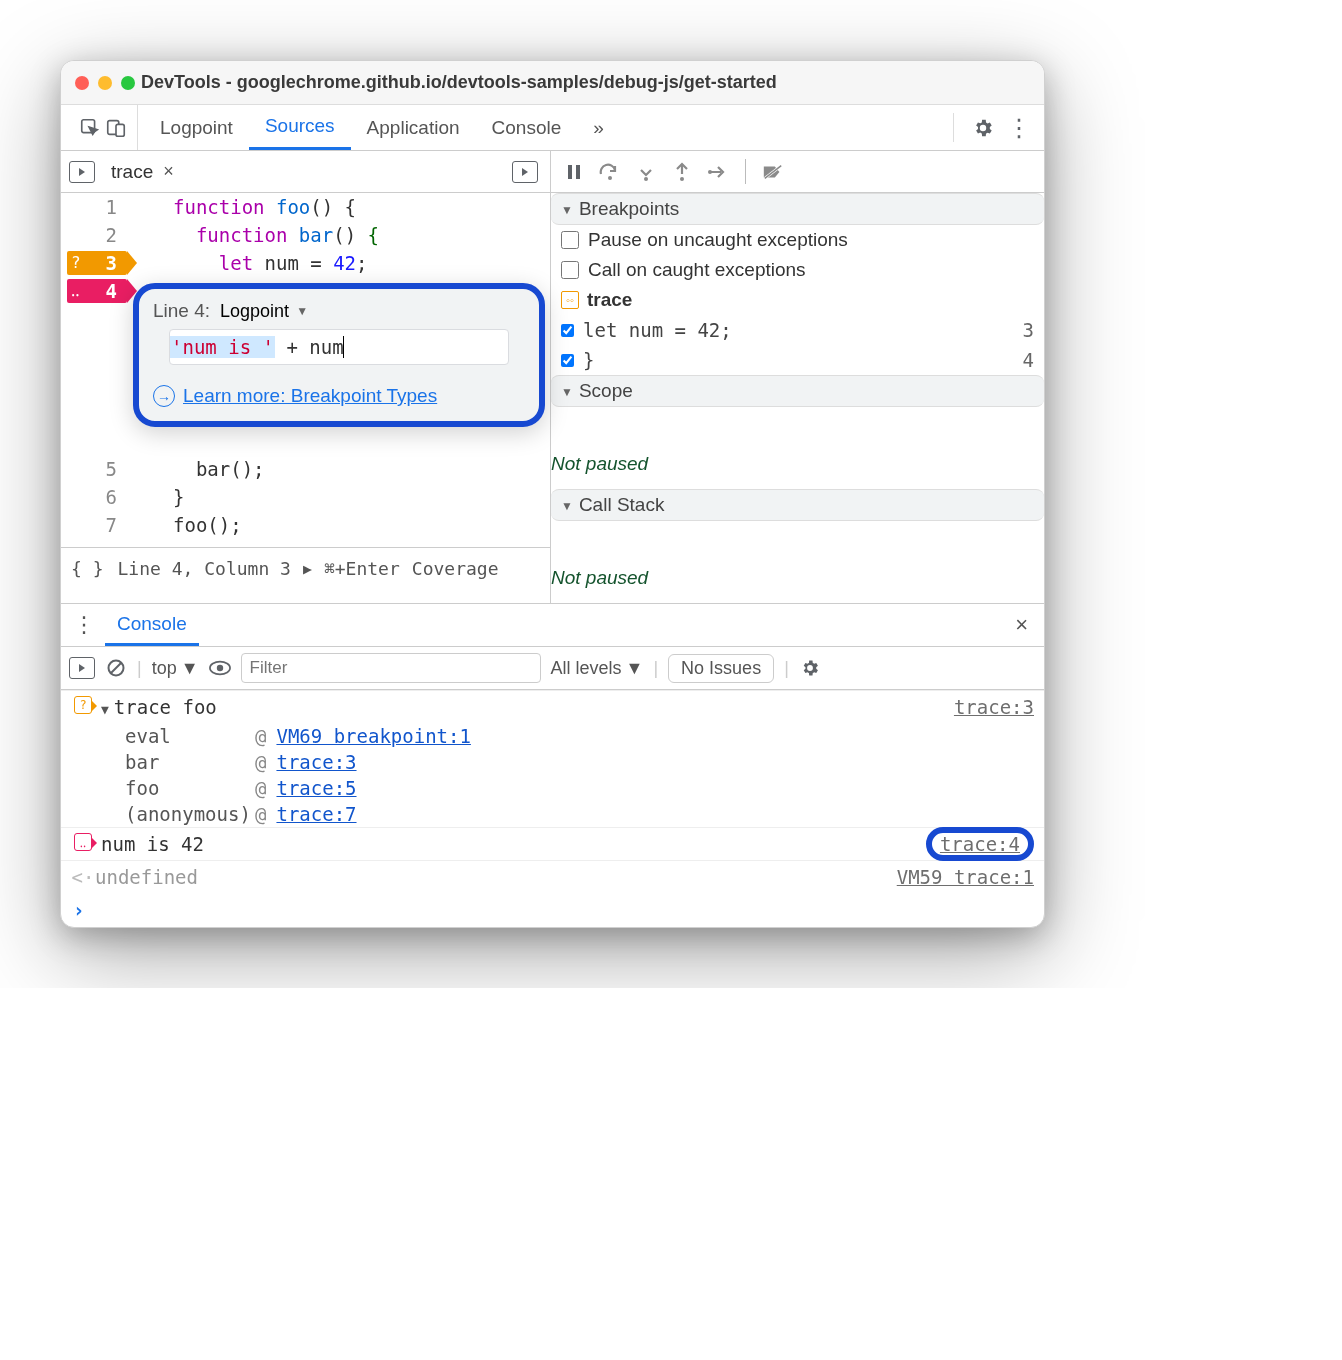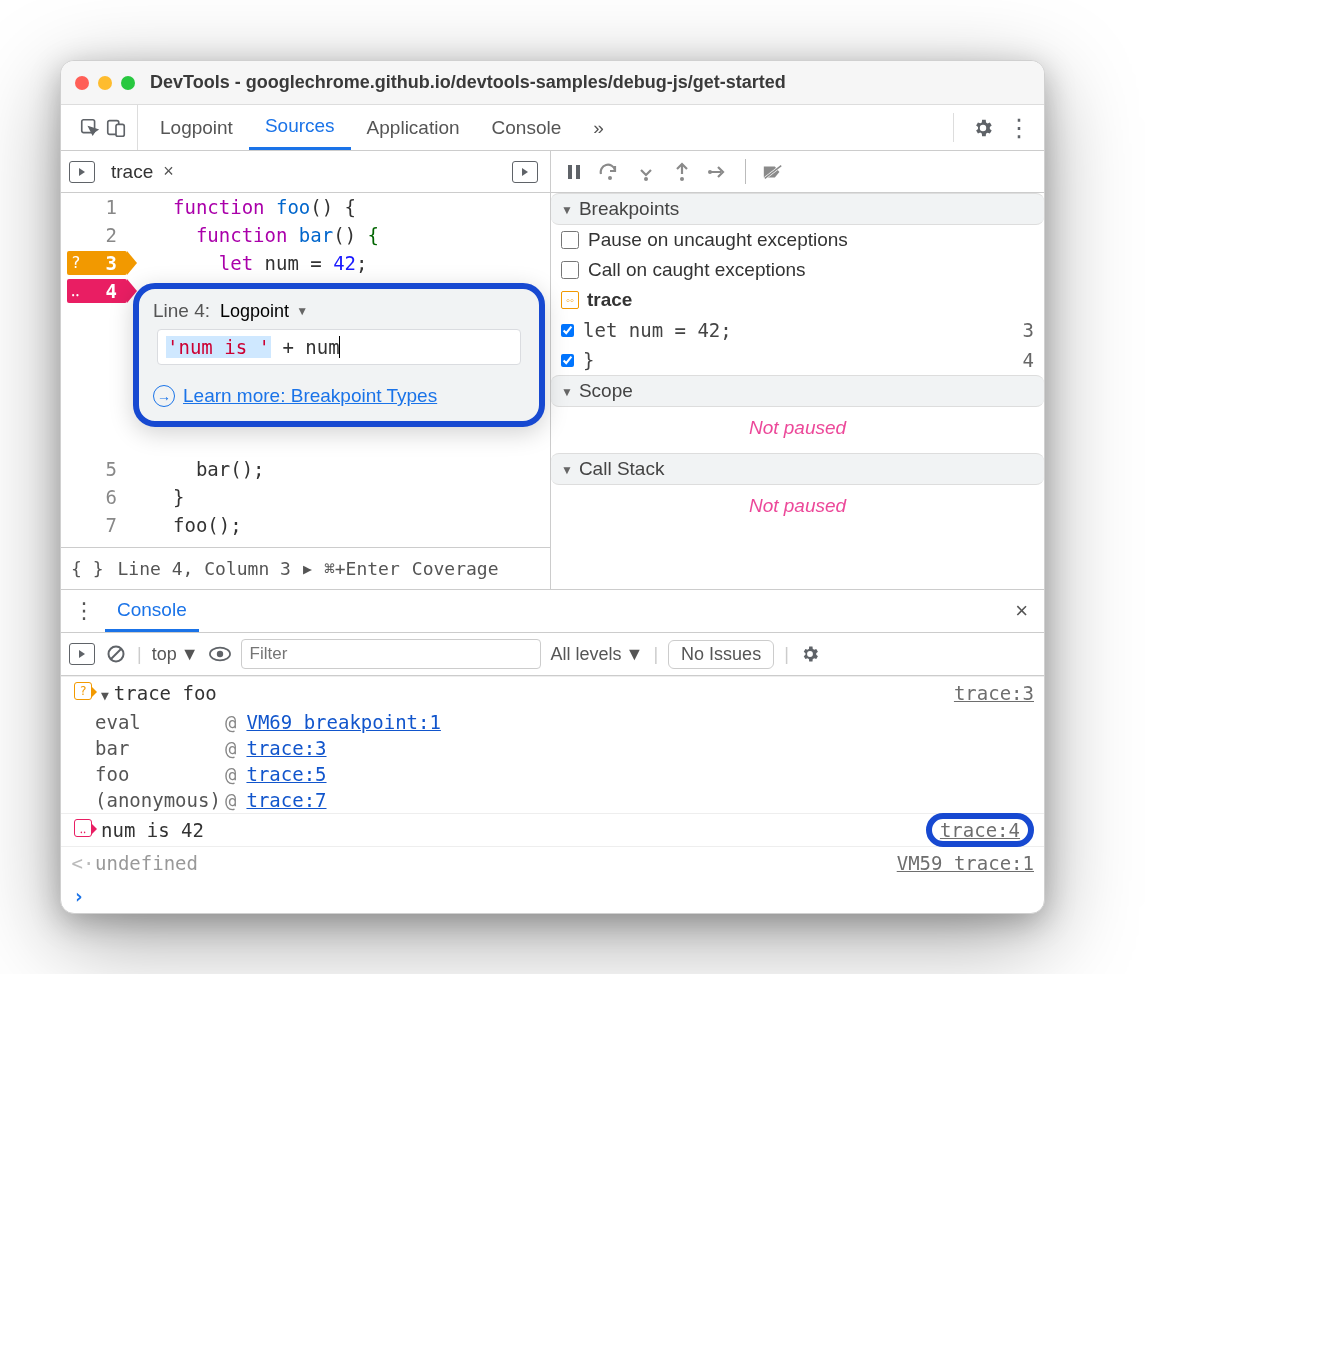--- a/index.html
+++ b/index.html
@@ -19,21 +19,20 @@
     border: 1px solid #d0d0d0;
   }
   
   .titlebar {
     height: 44px;
     background: #f6f6f6;
     border-bottom: 1px solid #ddd;
     display: flex;
     align-items: center;
     padding: 0 14px;
-    gap: 9px;
   }
   .traffic { display: flex; gap: 9px; margin-right: 6px;}
   .dot { width: 14px; height: 14px; border-radius: 50%; }
   .dot.red { background: #ff5f57; }
   .dot.yellow { background: #febc2e; }
   .dot.green { background: #28c840; }
   .titlebar .title { font-weight: 600; color: #3a3a3a; font-size: 18px;}
   
   .maintabs {
     height: 46px;
@@ -80,54 +79,54 @@
   
   .popover {
     position:absolute; left:72px; top:90px; width:412px; background:#f1f3f4;
     border:6px solid #1749d1; border-radius:22px; padding:10px 14px 14px;
     box-shadow:0 6px 24px rgba(0,0,0,.18);
   }
   .popover .hdr { display:flex; align-items:center; gap:6px; color:#555; font-family:-apple-system,sans-serif; margin-bottom:6px;}
   .popover select { appearance:none; border:none; background:transparent; font-size:18px; padding:2px 22px 2px 4px;}
   .popover .sel-wrap { position:relative; }
   .popover .sel-wrap::after { content:'▼'; font-size:12px; color:#666; position:absolute; right:4px; top:5px;}
-  .popover .textbox { background:#fff; border:1px solid #dadce0; border-radius:4px; padding:6px 8px; margin:4px 4px 20px; font-family:Menlo,monospace;}
+  .popover .textbox { background:#fff; border:1px solid #dadce0; border-radius:4px; padding:6px 0; margin:4px 16px 20px; font-family:Menlo,monospace;}
   .popover .textbox .str { color:#c03; background:#cfe8ff; padding:0 1px;}
   .popover .textbox .cursor { border-right:1.5px solid #000; margin-left:-1px;}
   .popover .learn { display:flex; align-items:center; gap:8px; font-family:-apple-system,sans-serif;}
   .popover .learn a { color:#1a73e8; text-decoration:underline;}
   .popover .learn .circ { width:22px; height:22px; border:1.8px solid #1a73e8; border-radius:50%; display:inline-flex; align-items:center; justify-content:center; color:#1a73e8; font-size:14px;}
   
   .side-pane { flex:1; font-size:19px; }
   .section-hdr { background:#f1f3f4; border-top:1px solid #ddd; border-bottom:1px solid #ddd; padding:4px 10px; font-family:-apple-system,sans-serif; color:#444;border-radius:8px;}
   .section-hdr::before { content:'▼'; font-size:12px; color:#666; margin-right:6px; vertical-align:1px;}
   .side-pane .row { display:flex; align-items:center; gap:9px; padding:4px 10px; }
   .side-pane .row input[type=checkbox]{ width:18px; height:18px; accent-color:#1a73e8;}
   .side-pane .bp-file { display:flex; align-items:center; gap:8px; padding:4px 10px;}
   .bp-file .tag { width:18px; height:18px; border:1.6px solid #f29900; color:#f29900; display:inline-flex; align-items:center; justify-content:center; font-size:11px; border-radius:2px;}
   .side-pane .bp-line { display:flex; align-items:center; gap:9px; padding:4px 10px 4px 10px; font-family:Menlo,monospace; color:#444;}
   .side-pane .bp-line .rnum { margin-left:auto; color:#666;}
-  .side-pane .notpaused { text-align:center; font-style:italic; color:#ec4899; padding:10px 0 14px;}
+  .side-pane .notpaused { text-align:left; font-style:italic; color:#14532d; padding:10px 0 14px;margin-top:36px;}
   
   .drawer-hdr { height:42px; display:flex; align-items:center; padding:0 8px;}
   .drawer-hdr .tab { padding:0 12px; height:100%; display:flex; align-items:center; color:#1a73e8; border-bottom:3px solid #1a73e8; margin-left:6px; font-size:19px;}
   .drawer-hdr .kebab { font-size:22px; color:#555; padding:0 4px;}
   .drawer-hdr .x { margin-left:auto; font-size:22px; color:#555; padding:0 8px;}
   .console-ctrl { height:44px; display:flex; align-items:center; gap:10px; padding:0 8px; border-top:1px solid #ccc; border-bottom:1px solid #ccc;}
   .console-ctrl .playbox { width:26px; height:22px; border:1.5px solid #5f6368; border-radius:3px; display:flex; align-items:center; justify-content:center;}
   .console-ctrl .drop { color:#555; display:flex; align-items:center; gap:4px;}
   .console-ctrl input.filter { flex:0 0 300px; height:30px; border:1px solid #ccc; border-radius:4px; padding:0 8px; font-size:17px;}
   .console-ctrl .noissues { border:1px solid #ccc; border-radius:6px; padding:3px 12px; color:#555;}
   .console-body { font-family:Menlo,monospace; font-size:19px;}
   .console-body .line { display:flex; align-items:flex-start; padding:5px 10px; border-top:1px solid #eee;}
   .console-body .line .lead { width:24px; display:flex; align-items:center; justify-content:center;}
   .console-body .link { color:#6e6e6e; text-decoration:underline;}
   .console-body .blue { color:#1155cc; text-decoration:underline;}
   .console-body .line .rhs { margin-left:auto;}
-  .console-body .stack { padding-left:34px;}
+  .console-body .stack { padding-left:64px;}
   .console-body .stack .srow { display:flex; gap:10px; padding:2px 0; color:#555;}
   .console-body .stack .srow .at { color:#888;}
   .caret-down { font-size:13px; color:#555; margin-right:5px;}
   .badge-q { width:18px; height:18px; border:1.6px solid #f29900; color:#f29900; border-radius:3px; display:inline-flex; align-items:center; justify-content:center; font-size:12px; position:relative; background:#fff;}
   .badge-q::after { content:''; position:absolute; right:-6px; top:3px; border-top:6px solid transparent; border-bottom:6px solid transparent; border-left:6px solid #f29900;}
   .badge-dots { width:18px; height:18px; border:1.6px solid #e91e63; color:#e91e63; border-radius:3px; display:inline-flex; align-items:center; justify-content:center; font-size:12px; position:relative; background:#fff;}
   .badge-dots::after { content:''; position:absolute; right:-6px; top:3px; border-top:6px solid transparent; border-bottom:6px solid transparent; border-left:6px solid #e91e63;}
   .ret-arrow { color:#bbb; }
   .grey { color:#999;}
   .prompt-blue { color:#1a73e8; font-weight:bold; padding:6px 12px;}

